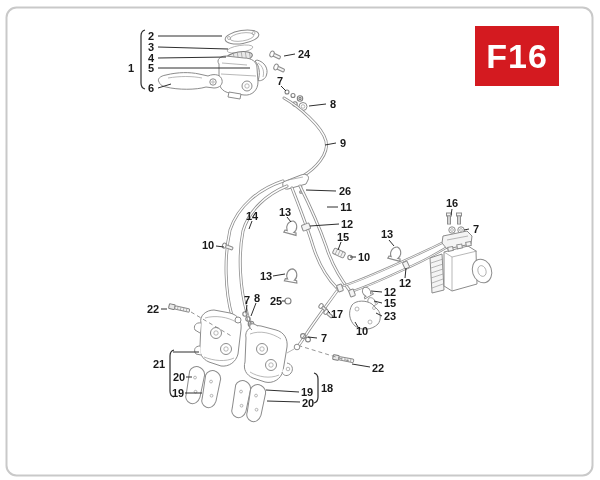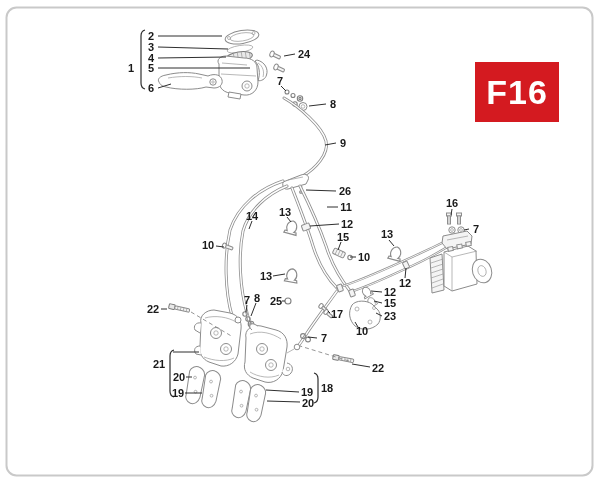--- a/index.html
+++ b/index.html
@@ -2,21 +2,21 @@
 <html><head>
 <meta charset="utf-8">
 <style>
   html,body{margin:0;padding:0;background:#ffffff;}
   .stage{position:relative;width:600px;height:480px;background:#ffffff;overflow:hidden;
          font-family:"Liberation Sans",sans-serif;}
   .stage svg{position:absolute;left:0;top:0;}
   .badge{position:absolute;left:475px;top:26px;width:84px;height:60px;
          display:flex;align-items:center;justify-content:center;
          background:#d41a20;color:#ffffff;font-weight:bold;font-size:34px;
-         font-family:"Liberation Sans",sans-serif;letter-spacing:1px;margin-top:36px;}
+         font-family:"Liberation Sans",sans-serif;letter-spacing:1px;}
   .plabel{font:bold 11px "Liberation Sans",sans-serif;fill:#1a1a1a;text-anchor:middle;}
   .leader{stroke:#2f2f2f;stroke-width:1;fill:none;}
   .bracket{stroke:#2f2f2f;stroke-width:1.2;fill:none;}
   .dash{stroke:#8a8a8a;stroke-width:.9;fill:none;stroke-dasharray:4 3;}
   .p{fill:#ffffff;stroke:#8c8c8c;stroke-width:1;}
   .pf{fill:#f4f4f4;stroke:#8c8c8c;stroke-width:1;}
   .pd{fill:#e9e9e9;stroke:#7a7a7a;stroke-width:1;}
   .t{fill:none;stroke:#9a9a9a;stroke-width:.7;}
   .hose-o{fill:none;stroke:#8f8f8f;stroke-width:3;stroke-linecap:round;}
   .hose-i{fill:none;stroke:#ffffff;stroke-width:1.4;stroke-linecap:round;}

